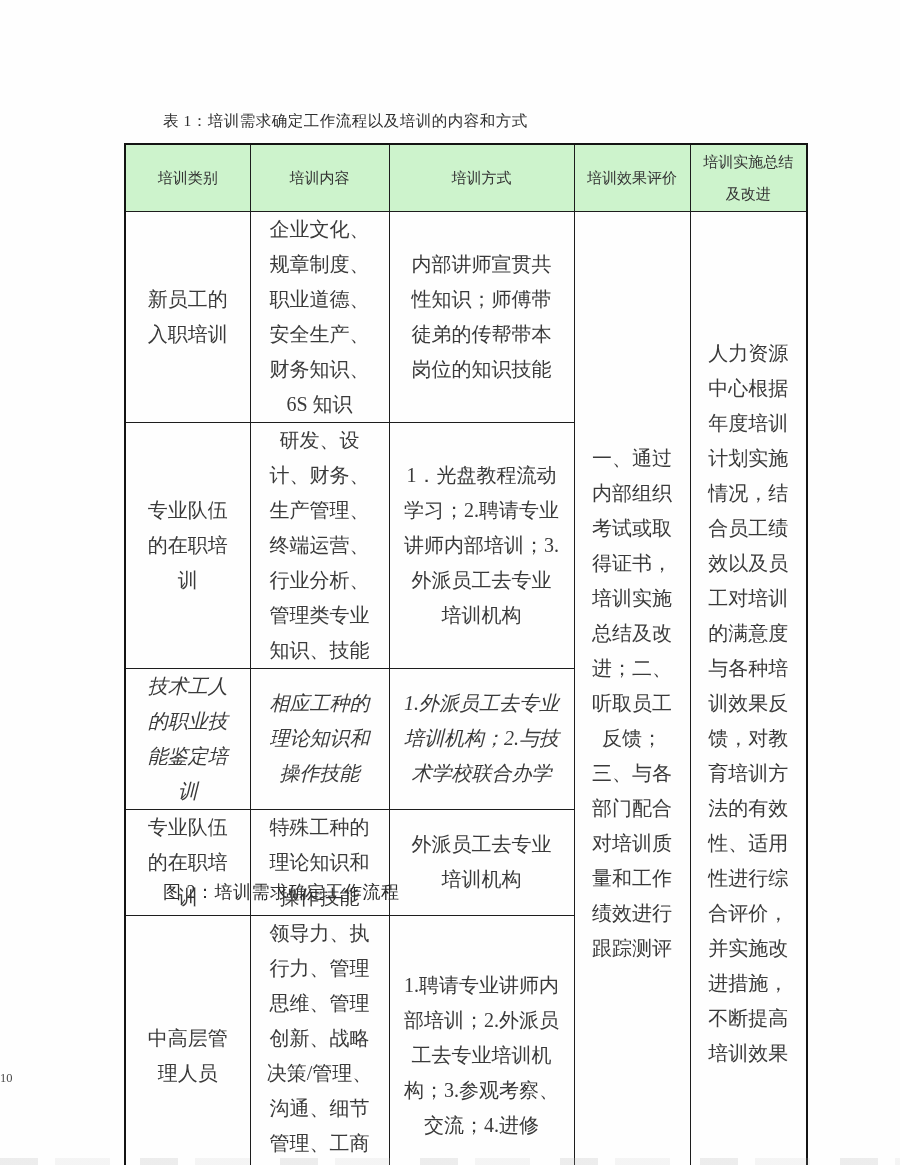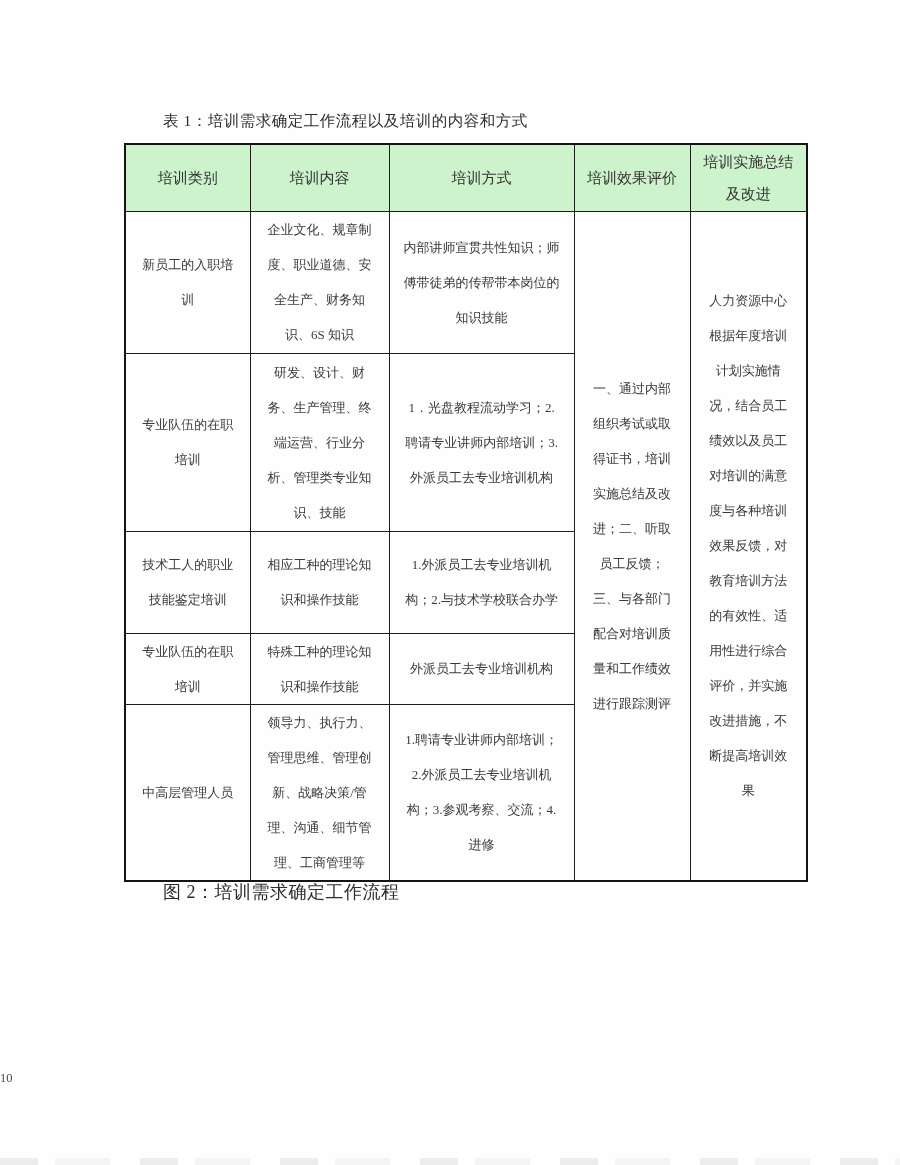--- a/index.html
+++ b/index.html
@@ -44,29 +44,29 @@
   }
   table.training th {
     background: #cdf3cc;
     font-weight: normal;
     font-size: 15px;
     line-height: 32px;
     padding: 0 6px;
     color: #333333;
   }
   table.training td {
-    font-size: 13px;
+    font-size: 20px;
     line-height: 35px;
     padding: 0 14px;
     color: #3a3a3a;
   }
   tr.row-header { height: 67px; }
   tr.row-1 { height: 142px; }
   tr.row-2 { height: 178px; }
-  tr.row-3 { height: 102px; }
+  tr.row-3 { height: 102px; font-style: italic; }
   tr.row-4 { height: 71px; }
   tr.row-5 { height: 170px; }
   td.cell-evaluation,
   td.cell-summary {
     line-height: 38.5px;
     padding: 0 6px;
   }
   .figure-caption {
     position: absolute;
     left: 163px;

